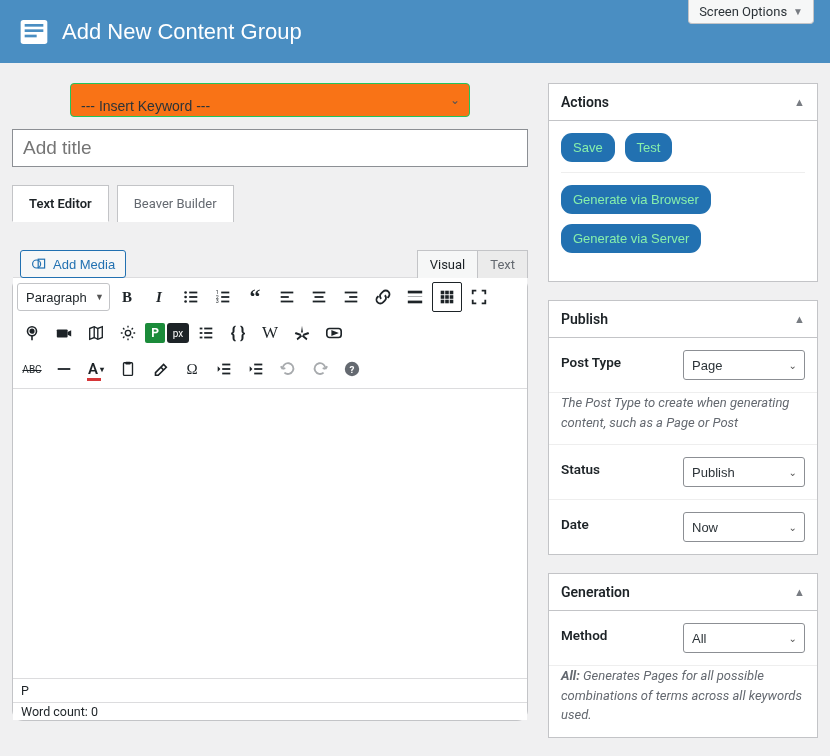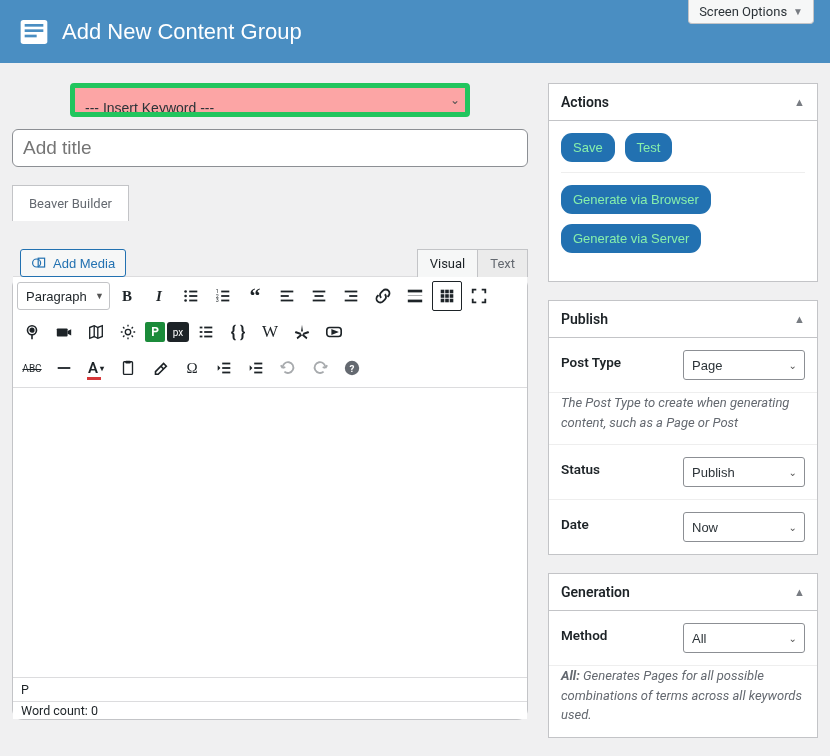--- a/index.html
+++ b/index.html
@@ -8,25 +8,25 @@
 .topbar { background: #4a8ec2; color: #fff; height: 63px; display: flex; align-items: center; padding: 0 18px; position: relative; }
 .topbar .logo { width: 32px; height: 32px; margin-right: 12px; display: flex; align-items: center; justify-content: center; }
 .topbar h1 { font-size: 22px; font-weight: 400; font-family: "Helvetica Neue", Helvetica, Arial, sans-serif; }
 .screen-options { position: absolute; right: 16px; top: 0; background: #f6f7f7; color: #2c3338; border: 1px solid #c3c4c7; border-top: none; border-radius: 0 0 4px 4px; padding: 4px 10px; font-size: 13px; display: flex; align-items: center; gap: 6px; cursor: pointer; }
 .screen-options .tri { font-size: 10px; color: #787c82; }
 
 .main { display: flex; gap: 20px; padding: 20px 12px 0 12px; }
 .leftcol { flex: 1; min-width: 0; }
 .rightcol { width: 270px; flex-shrink: 0; }
 
-.keyword-select { display: block; margin: 20px auto 12px auto; width: 400px; height: 34px; background: #fca5a5; border: 5px solid #22c55e; border-radius: 4px; font-size: 14px; color: #2c3338; padding: 12px 28px 0 10px; appearance: none; }
+.keyword-select { display: block; margin: 20px auto 12px auto; width: 400px; height: 34px; background: #f97316; border: 1px solid #22c55e; border-radius: 4px; font-size: 14px; color: #2c3338; padding: 12px 28px 0 10px; appearance: none; }
 .select-wrap { position: relative; display: block; margin: 0 auto 12px auto; width: 400px; }
 .select-wrap .chev { position: absolute; right: 10px; top: 50%; transform: translateY(-50%); pointer-events: none; color: #555; font-size: 12px; }
 
-.title-input { width: 100%; height: 38px; background: #fff; border: 1px solid #8c8f94; border-radius: 6px; font-size: 19px; padding: 0 10px; color: #2c3338; }
+.title-input { width: 100%; height: 38px; background: #fff; border: 1px solid #8c8f94; border-radius: 0; font-size: 19px; padding: 0 10px; color: #2c3338; }
 .title-input::placeholder { color: #757575; }
 
 .tabwrap { margin-top: 18px; display: flex; }
 .tab { padding: 10px 16px; font-size: 13px; border: 1px solid #c3c4c7; background: #fff; color: #646970; cursor: pointer; border-bottom: none; }
 .tab.active { color: #1d2327; font-weight: 600; border-bottom: 1px solid #fff; position: relative; z-index: 2; }
 .tab + .tab { margin-left: 8px; }
 
 .editorwrap { border: 1px solid #c3c4c7; background: #f6f7f7; border-radius: 11px; margin-top: -1px; }
 .editor-header { display: flex; justify-content: space-between; align-items: flex-end; padding: 28px 0 0 6px; border: none; background: #f0f0f1; }
 .add-media-btn { display: inline-flex; align-items: center; gap: 6px; background: #f6f7f7; border: 1px solid #2271b1; color: #2271b1; border-radius: 3px; padding: 5px 10px; font-size: 13px; cursor: pointer; margin-left: 2px; }
@@ -95,20 +95,21 @@
     <div class="select-wrap">
       <select class="keyword-select" style="margin:0;width:100%;">
         <option>--- Insert Keyword ---</option>
       </select>
       <span class="chev">⌄</span>
     </div>
 
     <input class="title-input" placeholder="Add title" style="">
 
     <div class="tabwrap">
+      <div class="tab active">Text Editor</div>
       <div class="tab">Beaver Builder</div>
     </div>
 
     <div class="editor-header">
       <button class="add-media-btn">
         <svg width="16" height="16" viewBox="0 0 20 20" fill="none" stroke="#2271b1" stroke-width="1.5">
             <circle cx="7" cy="10" r="5"></circle>
             <rect x="9" y="4" width="8" height="11"></rect>
           </svg>
         <span>Add Media</span>

